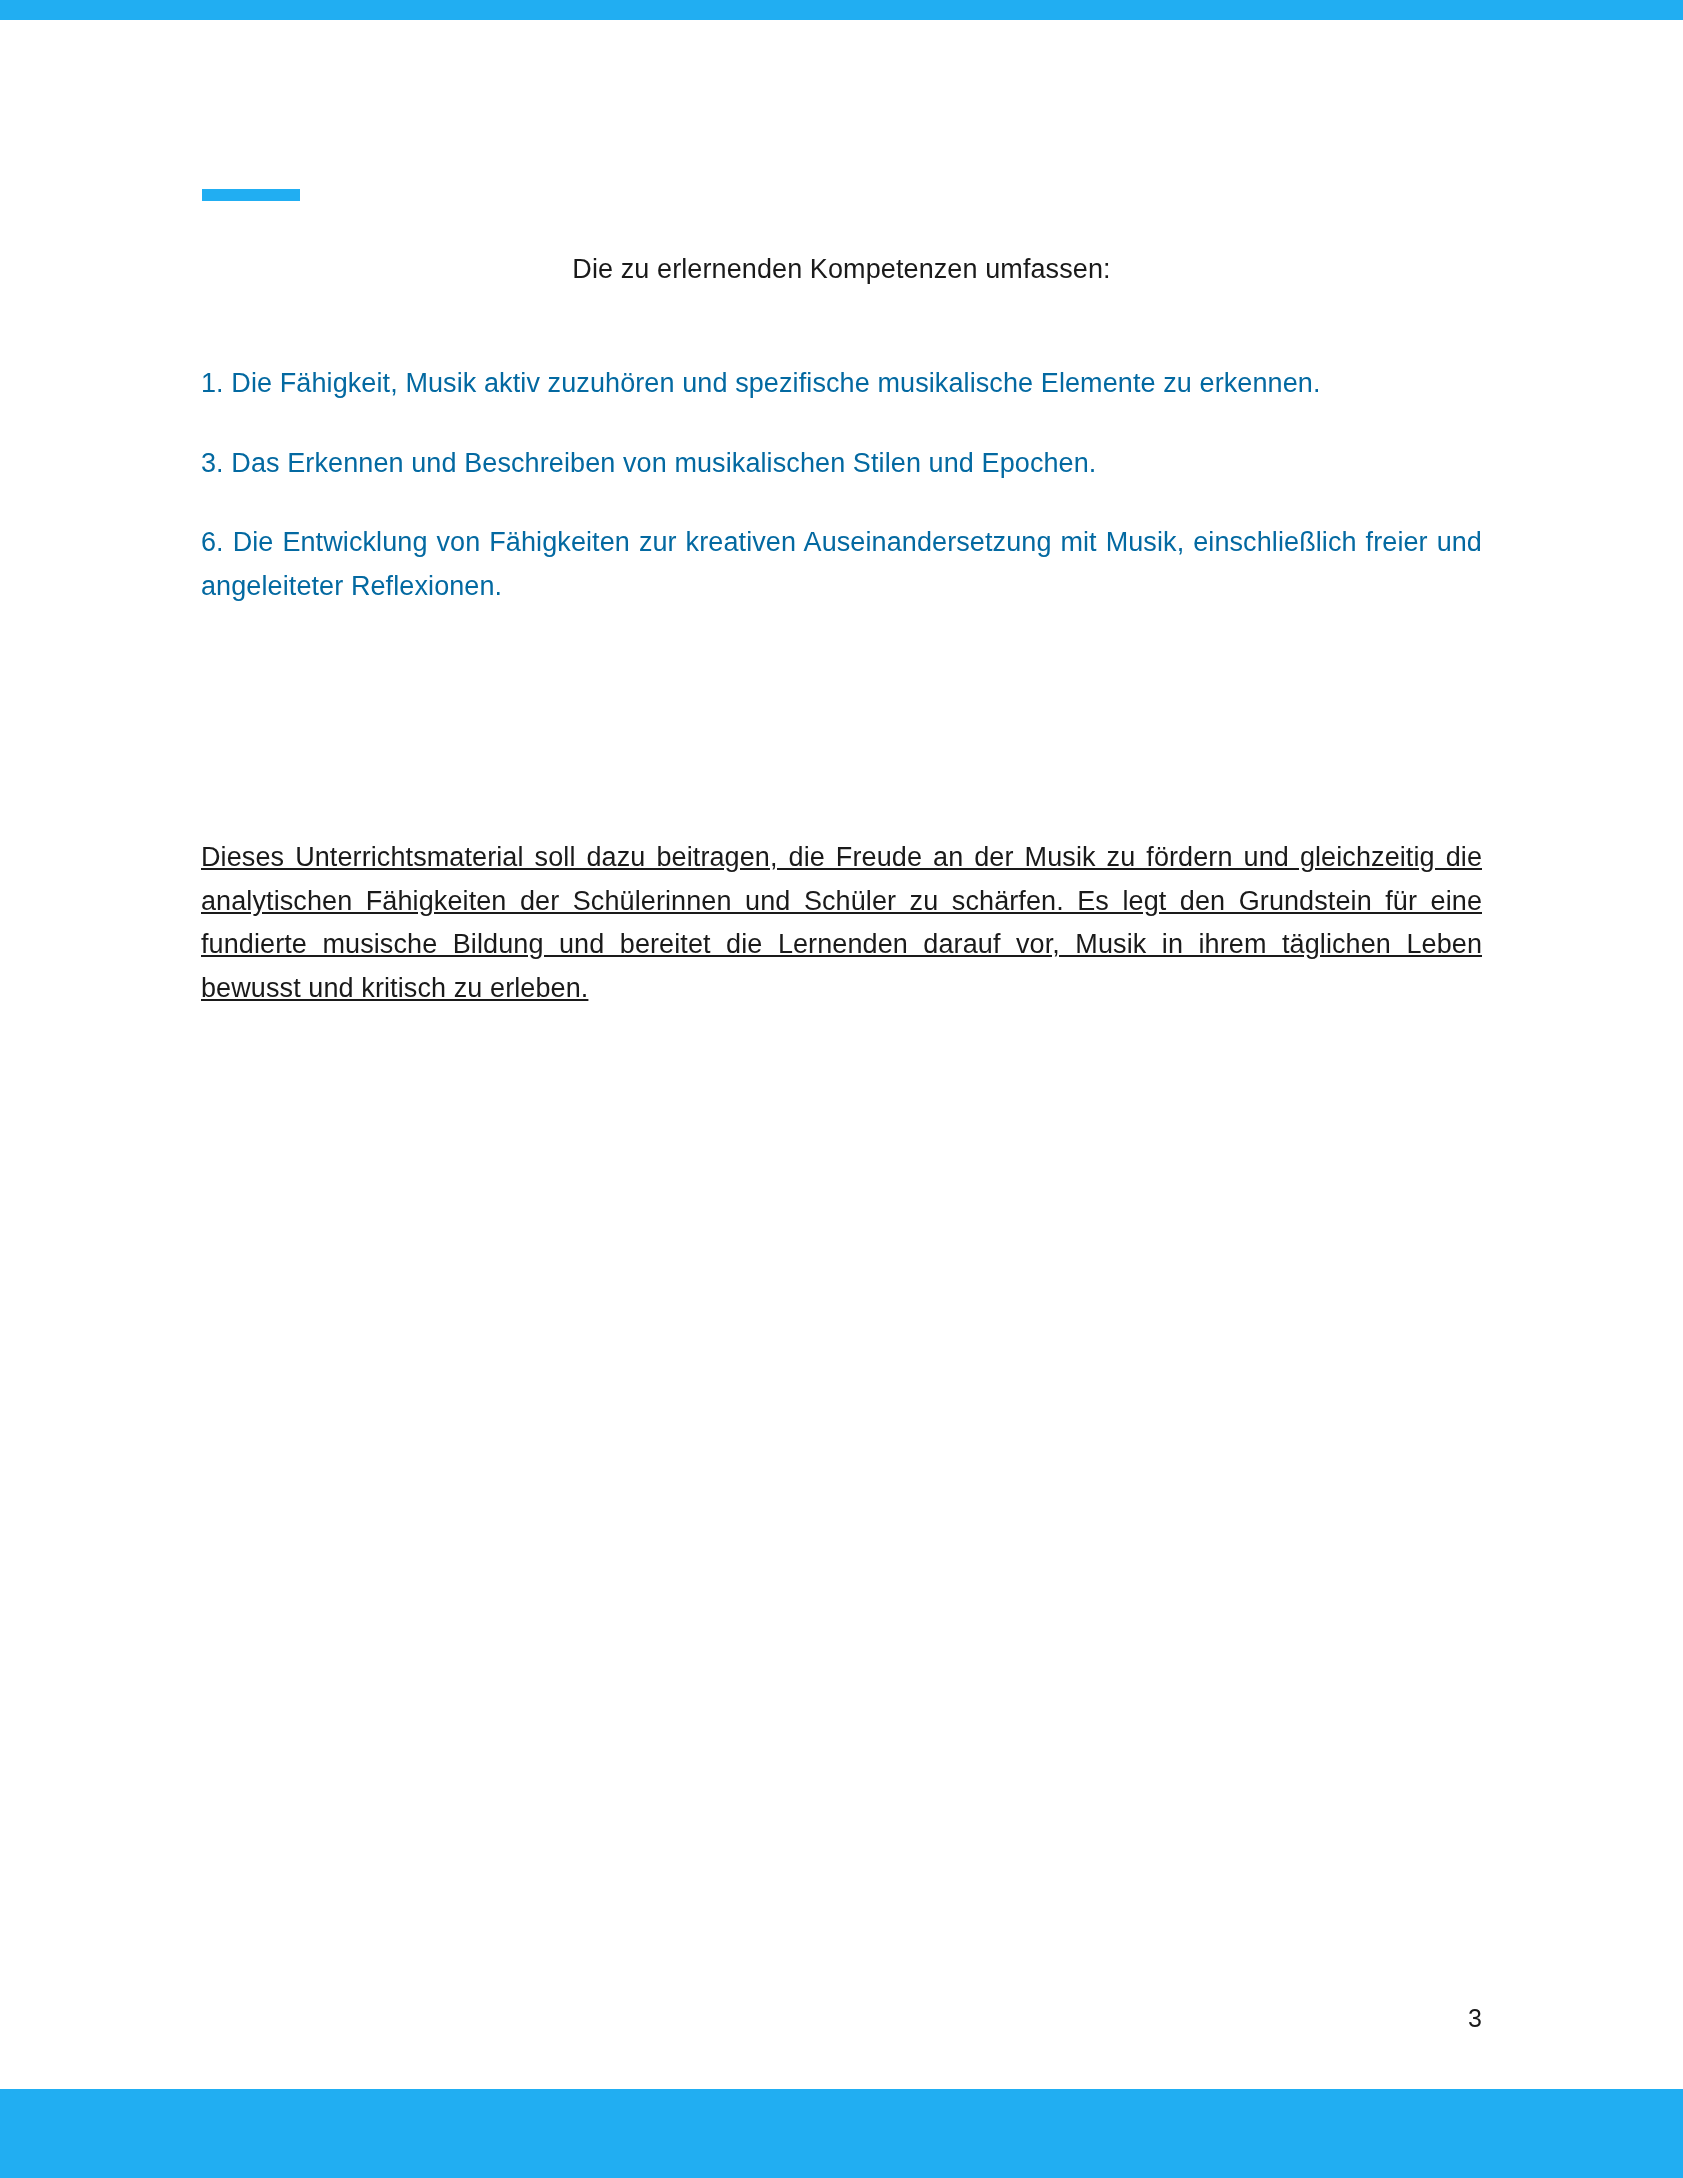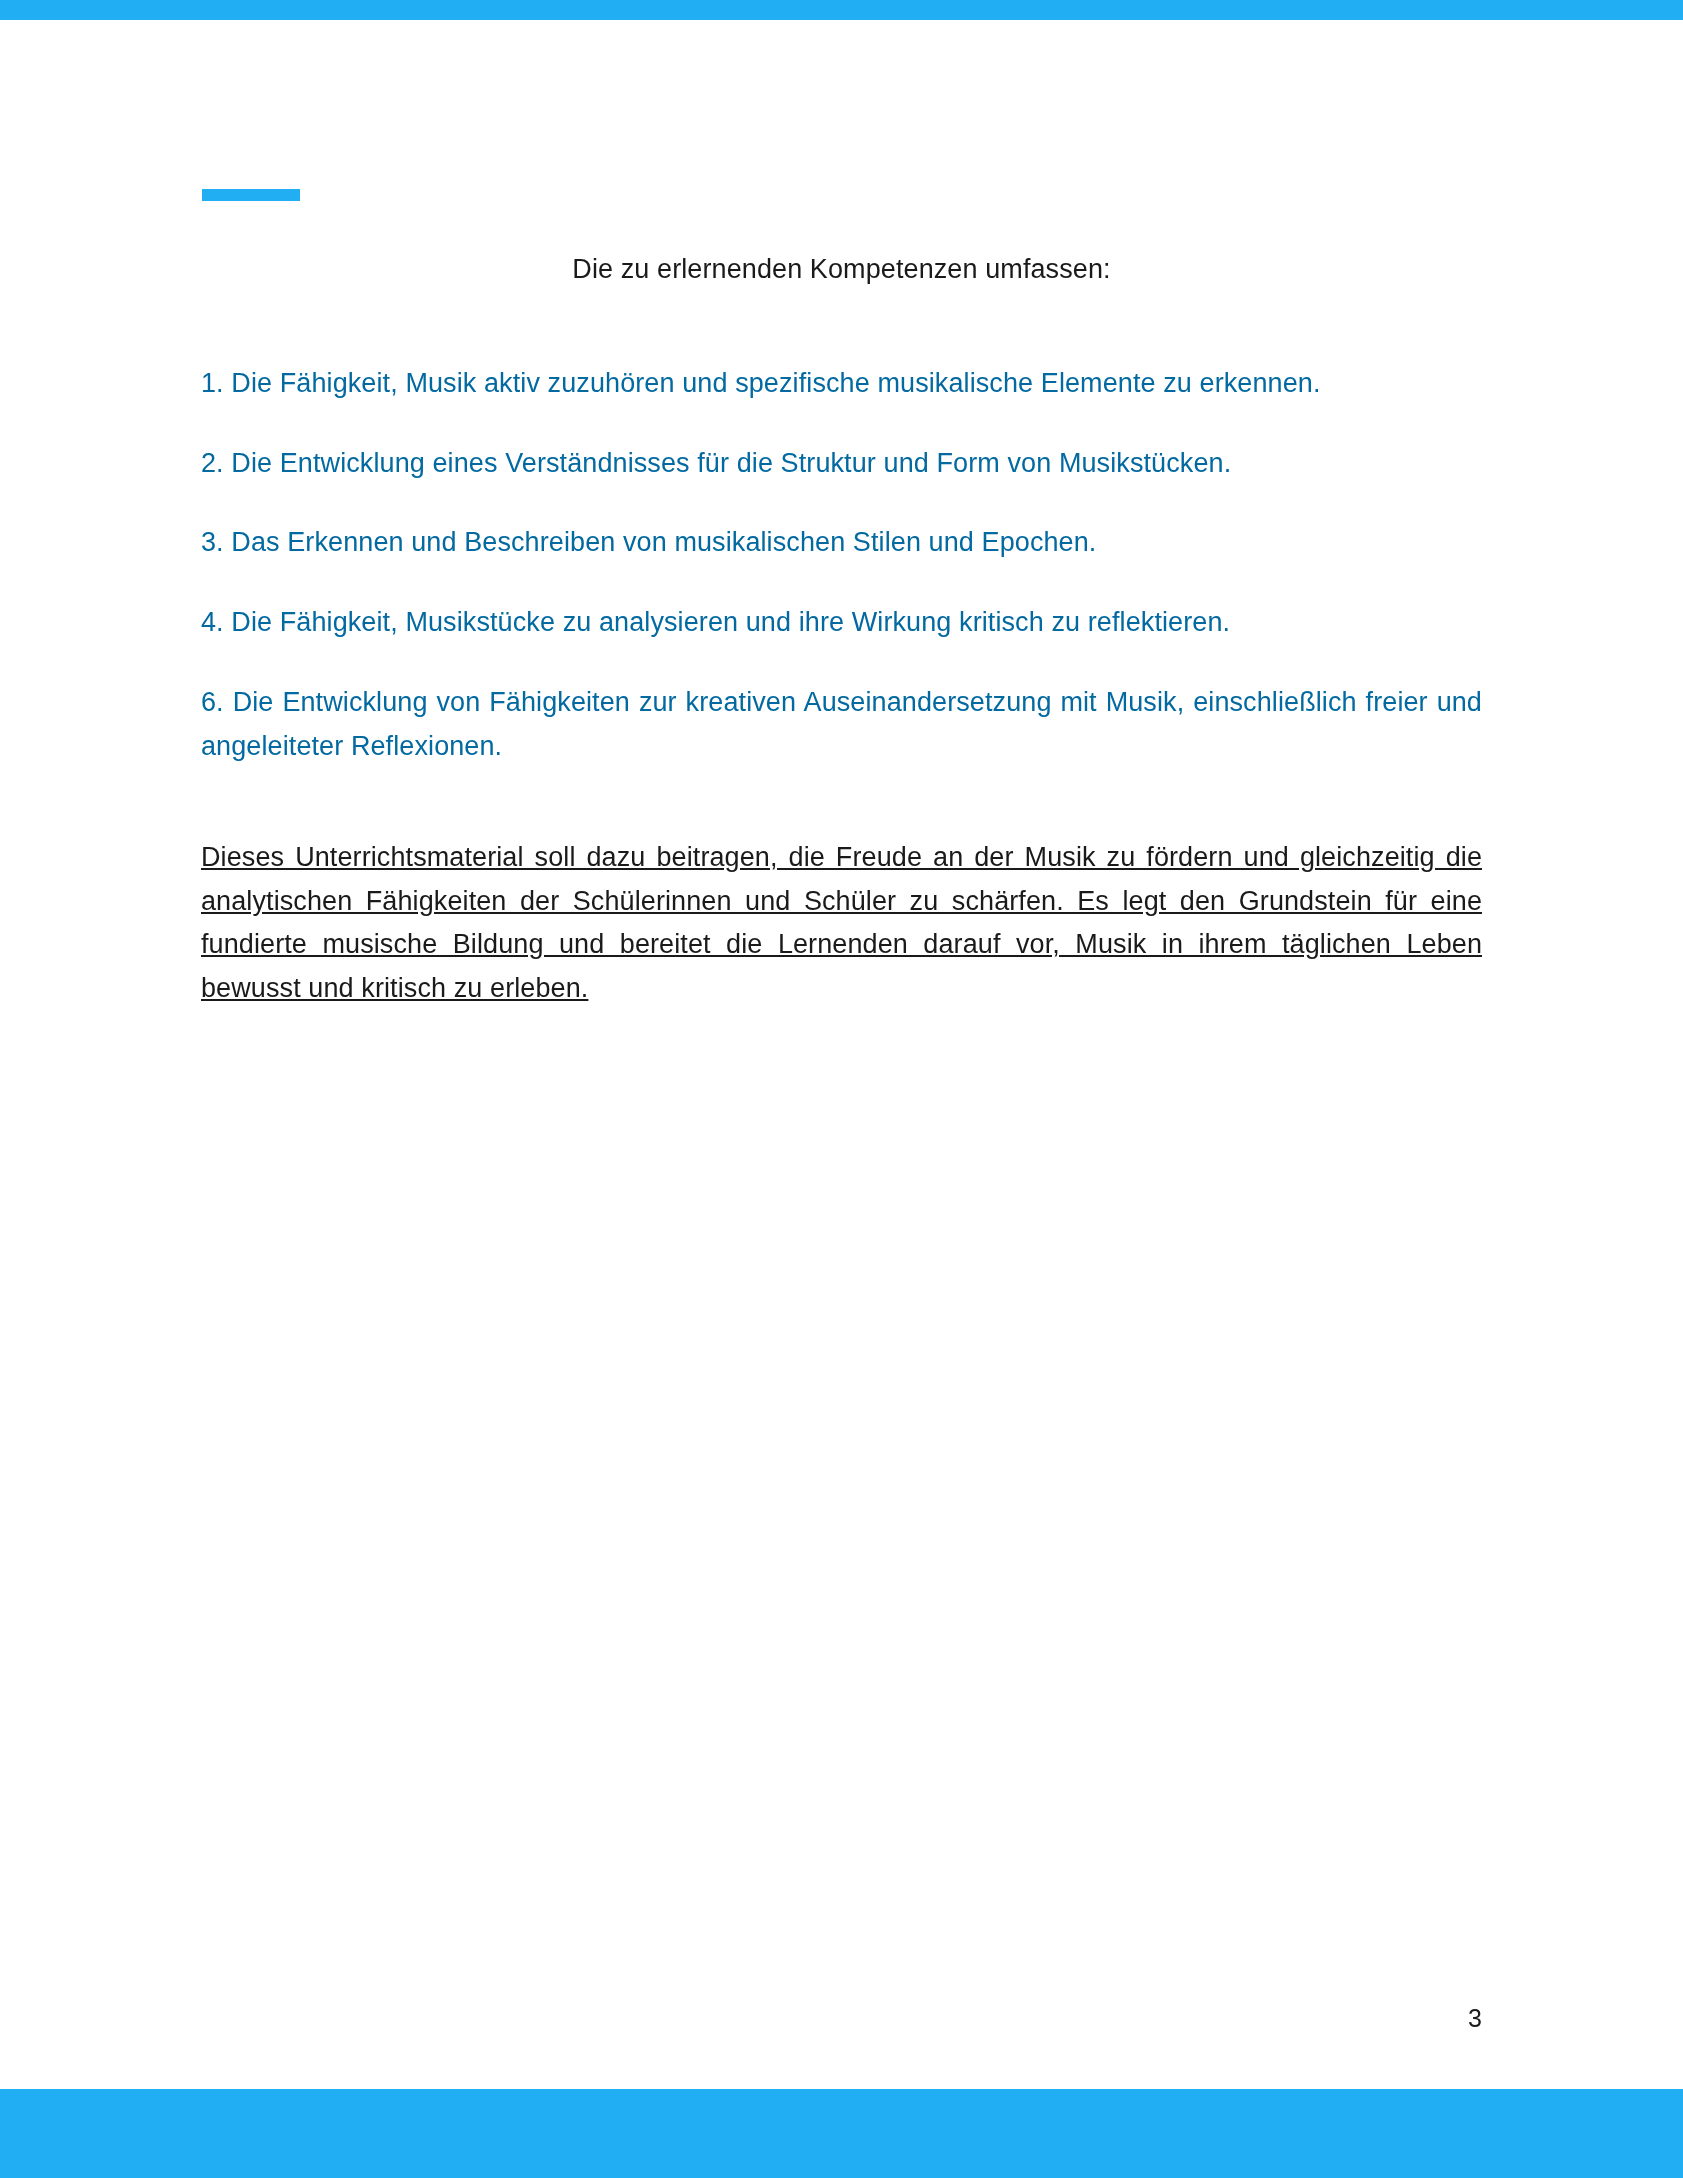--- a/index.html
+++ b/index.html
@@ -119,23 +119,21 @@
   <div class="top-bar"></div>
 
   <div class="accent-rule"></div>
 
   <div class="content">
 
     <p class="para intro-para">Die zu erlernenden Kompetenzen umfassen:</p>
 
     <ul class="list-block">
       <li class="list-item">1. Die Fähigkeit, Musik aktiv zuzuhören und spezifische musikalische Elemente zu erkennen.</li>
-      <li class="list-item">2. Die Entwicklung eines Verständnisses für die Struktur und Form von Musikstücken.</li>
       <li class="list-item">3. Das Erkennen und Beschreiben von musikalischen Stilen und Epochen.</li>
-      <li class="list-item">4. Die Fähigkeit, Musikstücke zu analysieren und ihre Wirkung kritisch zu reflektieren.</li>
       <li class="list-item">6. Die Entwicklung von Fähigkeiten zur kreativen Auseinandersetzung mit Musik, einschließlich freier und angeleiteter Reflexionen.</li>
     </ul>
 
     <p class="para closing-para">Dieses Unterrichtsmaterial soll dazu beitragen, die Freude an der Musik zu fördern und gleichzeitig die analytischen Fähigkeiten der Schülerinnen und Schüler zu schärfen. Es legt den Grundstein für eine fundierte musische Bildung und bereitet die Lernenden darauf vor, Musik in ihrem täglichen Leben bewusst und kritisch zu erleben.</p>
 
   </div>
 
   <div class="page-number">3</div>
 
   <div class="bottom-bar"></div>

